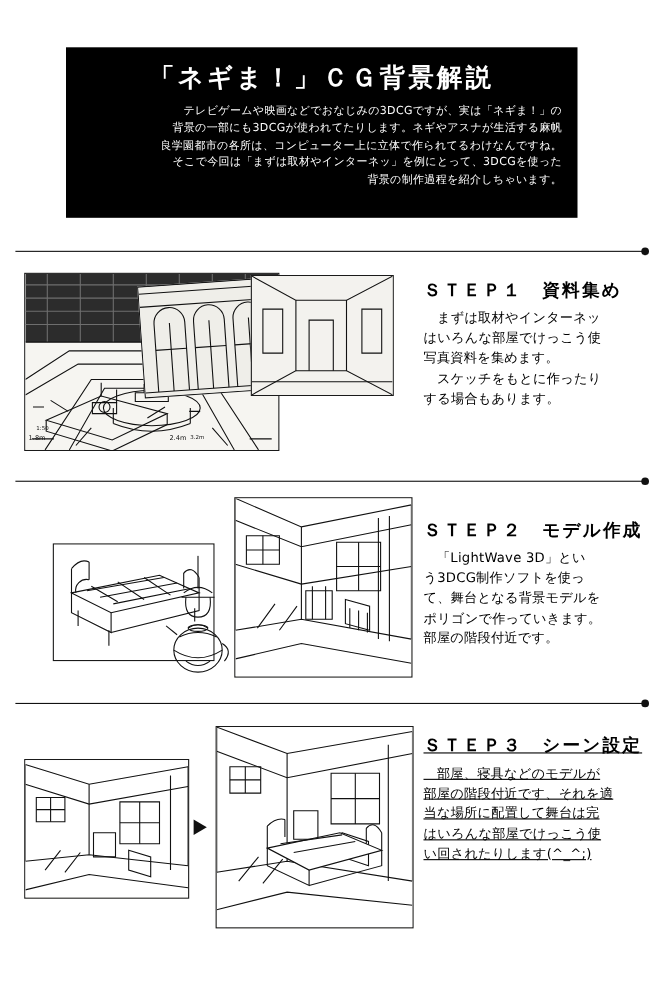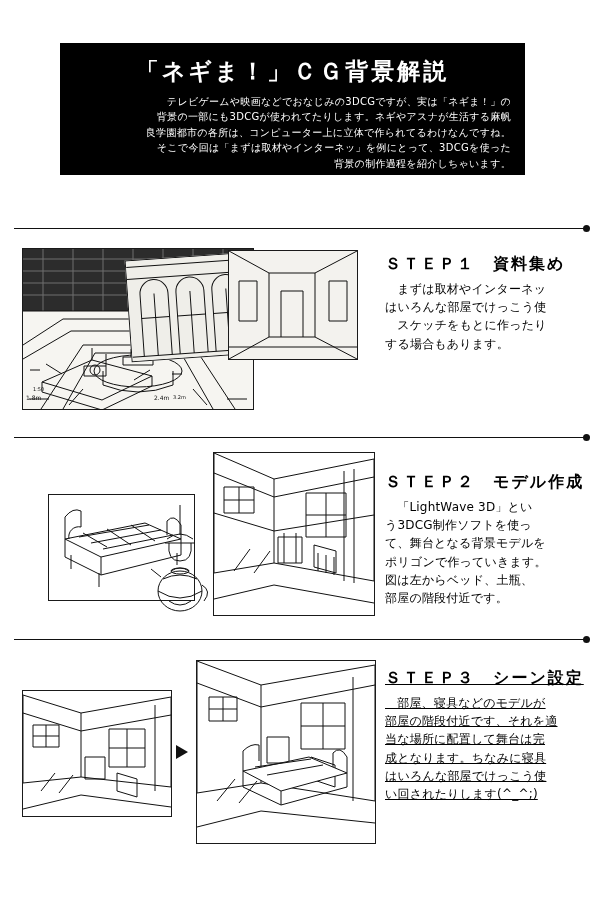--- a/index.html
+++ b/index.html
@@ -15,21 +15,21 @@
     color: #000;
     overflow: hidden;
   }
 
   
   .banner {
     position: absolute;
     left: 60px;
     top: 43px;
     width: 465px;
-    height: 132px;
+    height: 155px;
     background: #000;
     color: #fff;
     box-sizing: border-box;
     padding: 10px 14px 8px 14px;
     text-align: center;
   }
   .banner-title {
     font-size: 23px;
     font-weight: bold;
     letter-spacing: 3px;
@@ -201,20 +201,21 @@
       <text x="132" y="70">2.4m</text>
     </g>
   </svg>
 </div>
 
 <div class="step step1">
   <div class="step-head">ＳＴＥＰ１　資料集め</div>
   <div class="step-body">
     <p>　まずは取材やインターネッ</p>
     <p>はいろんな部屋でけっこう使</p>
+    <p>写真資料を集めます。</p>
     <p>　スケッチをもとに作ったり</p>
     <p>する場合もあります。</p>
   </div>
 </div>
 
 <div class="art" style="left:48px; top:494px; width:145px; height:105px;">
   <svg viewBox="0 0 145 105" preserveAspectRatio="none">
     <rect width="145" height="105" fill="#fff"></rect>
     <g stroke="#111" stroke-width="1" fill="none">
       <path d="M16 44 L96 28 L132 44 L52 62 Z"></path>
@@ -275,21 +276,20 @@
   </svg>
 </div>
 
 <div class="step step2">
   <div class="step-head">ＳＴＥＰ２　モデル作成</div>
   <div class="step-body">
     <p>　「LightWave 3D」とい</p>
     <p>う3DCG制作ソフトを使っ</p>
     <p>て、舞台となる背景モデルを</p>
     <p>ポリゴンで作っていきます。</p>
-    <p>図は左からベッド、土瓶、</p>
     <p>部屋の階段付近です。</p>
   </div>
 </div>
 
 <div class="art" style="left:22px; top:690px; width:148px; height:125px;">
   <svg viewBox="0 0 148 125" preserveAspectRatio="none">
     <rect width="148" height="125" fill="#fff"></rect>
     <g stroke="#111" stroke-width="1" fill="none">
       <path d="M0 4 L58 22 L148 6"></path>
       <path d="M0 22 L58 40 L148 24"></path>
@@ -336,17 +336,16 @@
     </g>
   </svg>
 </div>
 
 <div class="step step3">
   <div class="step-head">ＳＴＥＰ３　シーン設定</div>
   <div class="step-body">
     <p>　部屋、寝具などのモデルが</p>
     <p>部屋の階段付近です、それを適</p>
     <p>当な場所に配置して舞台は完</p>
-    <p>成となります。ちなみに寝具</p>
     <p>はいろんな部屋でけっこう使</p>
     <p>い回されたりします(^_^;)</p>
   </div>
 </div>
 
 </body></html>

